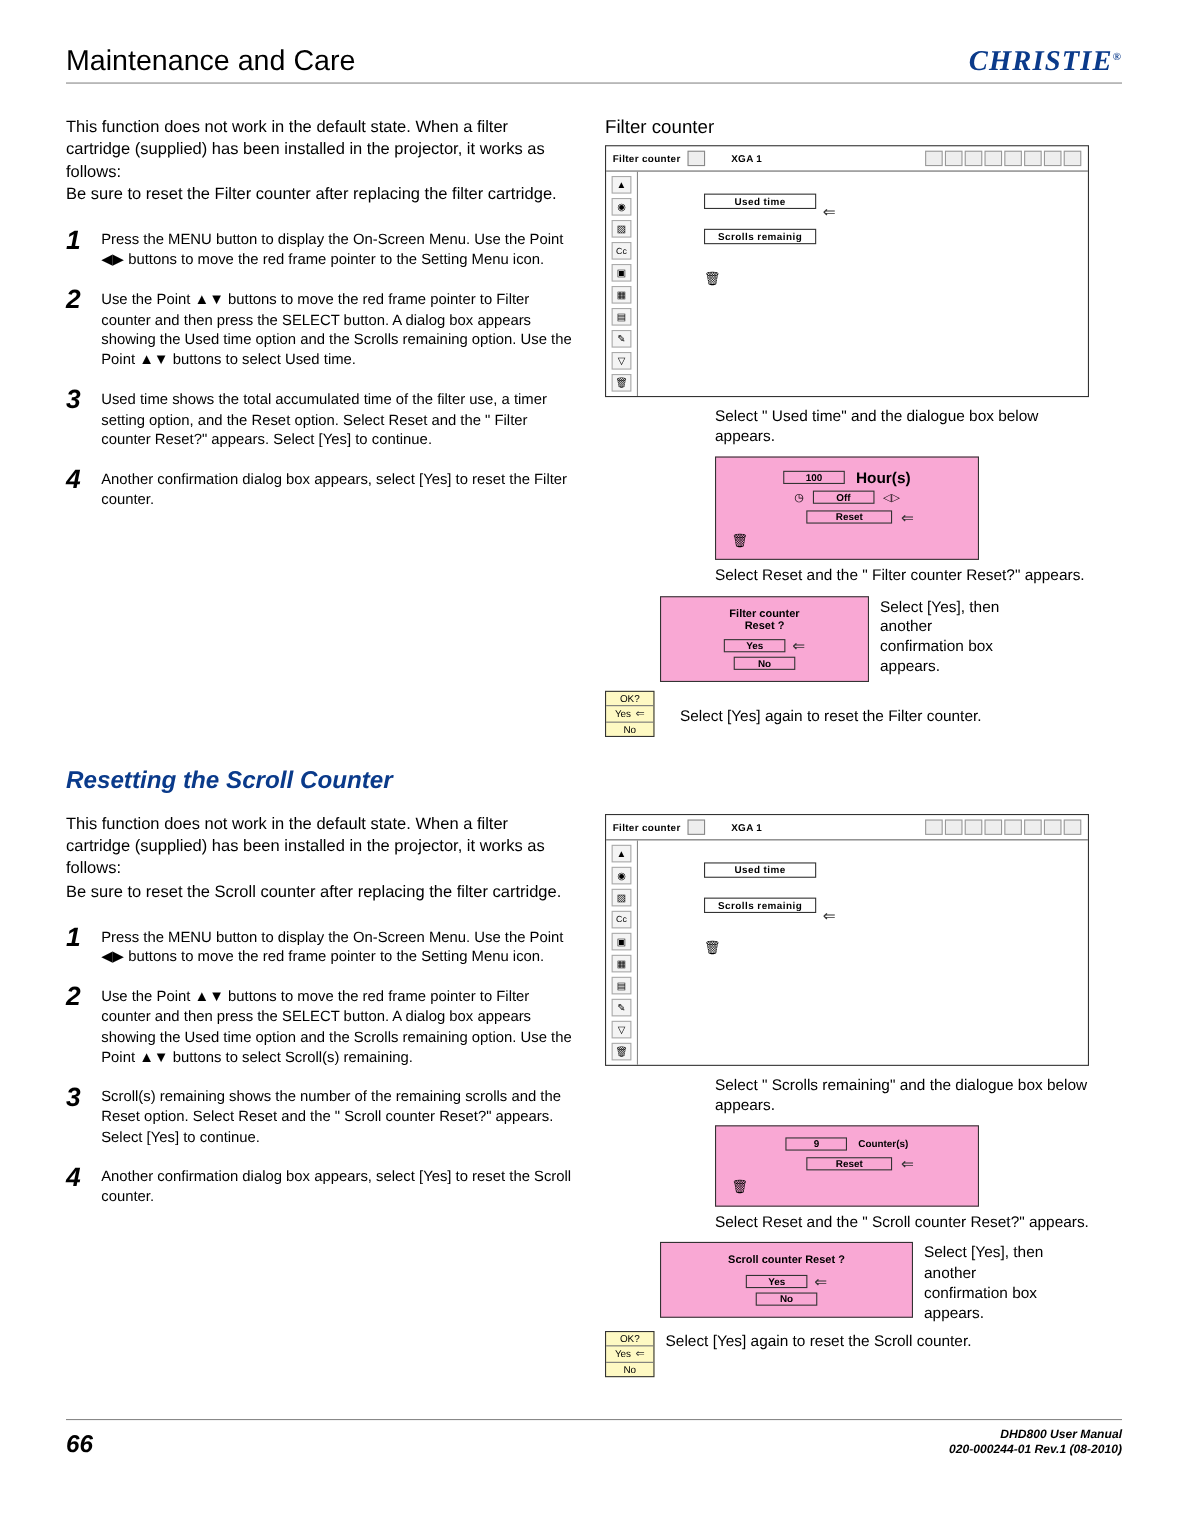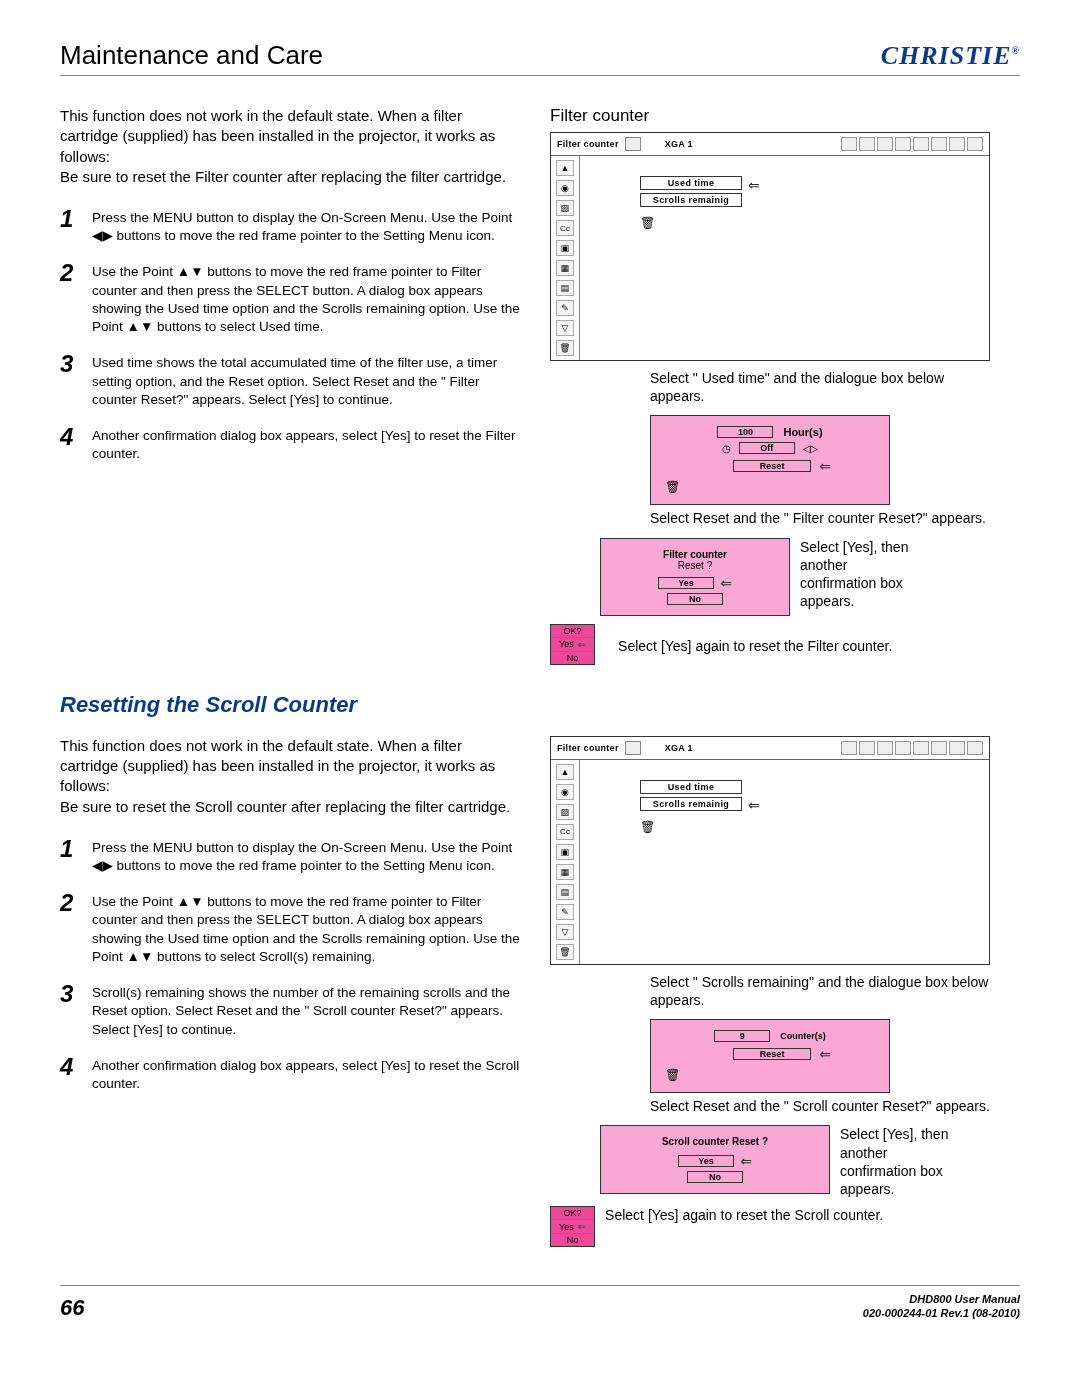--- a/index.html
+++ b/index.html
@@ -120,21 +120,21 @@
     padding: 20px 10px 30px 60px;
     min-height: 120px;
   }
   .osd-btn {
     border: 1px solid #333;
     padding: 1px 10px;
     font-size: 9px;
     display: inline-block;
     text-align:center;
     min-width: 80px;
-    margin-bottom: 3px;
+    margin-bottom: 18px;
     background:#fff;
     font-weight: bold;
     letter-spacing: .4px;
   }
   .osd-line { display:flex; align-items:center; gap:6px;}
   .pointer-left {
     font-size: 14px;
     color:#333;
   }
   .caption {
@@ -158,21 +158,21 @@
   .val-box {
     border:1px solid #333; padding:0 8px; font-size:9px;
     min-width:38px; text-align:center; display:inline-block;
     font-weight:bold;
   }
   .ok-box {
     border:1px solid #333;
     font-size:9px;
     text-align:center;
     display:inline-block;
-    background:#ec4899;
+    background:#fef9c3;
   }
   .ok-box div { padding: 1px 8px; border-bottom:1px solid #777; }
   .ok-box div:last-child { border-bottom:none;}
   .footer-row {
     display:flex;
     justify-content: space-between;
     align-items: flex-end;
     border-top: 1px solid #888;
     margin-top: 30px;
     padding-top: 6px;
@@ -273,42 +273,42 @@
           </div>
         </div>
       </div>
 
       <div class="caption" style="margin-left:100px">Select " Used time" and the dialogue box below appears.</div>
 
       <div style="margin-left:100px">
         <div class="dialog-box" style="width:210px">
           <div class="osd-line" style="justify-content:center; gap:10px;">
             <span class="val-box">100</span>
-            <span style="font-size:11px; font-weight:bold;">Hour(s)</span>
+            <span style="font-size:14px; font-weight:bold;">Hour(s)</span>
           </div>
           <div class="osd-line" style="justify-content:center; gap:8px; margin-top:4px;">
             <span>◷</span>
             <span class="val-box">Off</span>
             <span>◁▷</span>
           </div>
           <div class="osd-line" style="justify-content:center; margin-top:4px; gap:8px;">
             <span style="width:16px"></span>
             <span class="val-box" style="min-width:60px">Reset</span>
             <span class="pointer-left">⇐</span>
           </div>
           <div style="margin-top:6px"><span style="font-size:12px">🗑</span></div>
         </div>
       </div>
 
       <div class="caption" style="margin-left:100px">Select Reset and the " Filter counter Reset?" appears.</div>
 
       <div class="small-row" style="margin-left:50px">
         <div class="dialog-box" style="text-align:center; width:160px">
           <div style="font-weight:bold">Filter counter</div>
-          <div style="font-weight:normal; margin-bottom:4px">Reset ?</div>
+          <div style="font-weight:bold; margin-bottom:4px">Reset ?</div>
           <div class="osd-line" style="justify-content:center; gap:6px;">
               <span class="val-box">Yes</span>
               <span class="pointer-left">⇐</span>
             </div>
           <div class="osd-line" style="justify-content:center; margin-top:2px;">
               <span class="val-box">No</span>
             </div>
         </div>
         <div class="caption" style="margin:0; width:120px">Select [Yes], then another confirmation box appears.</div>
       </div>

